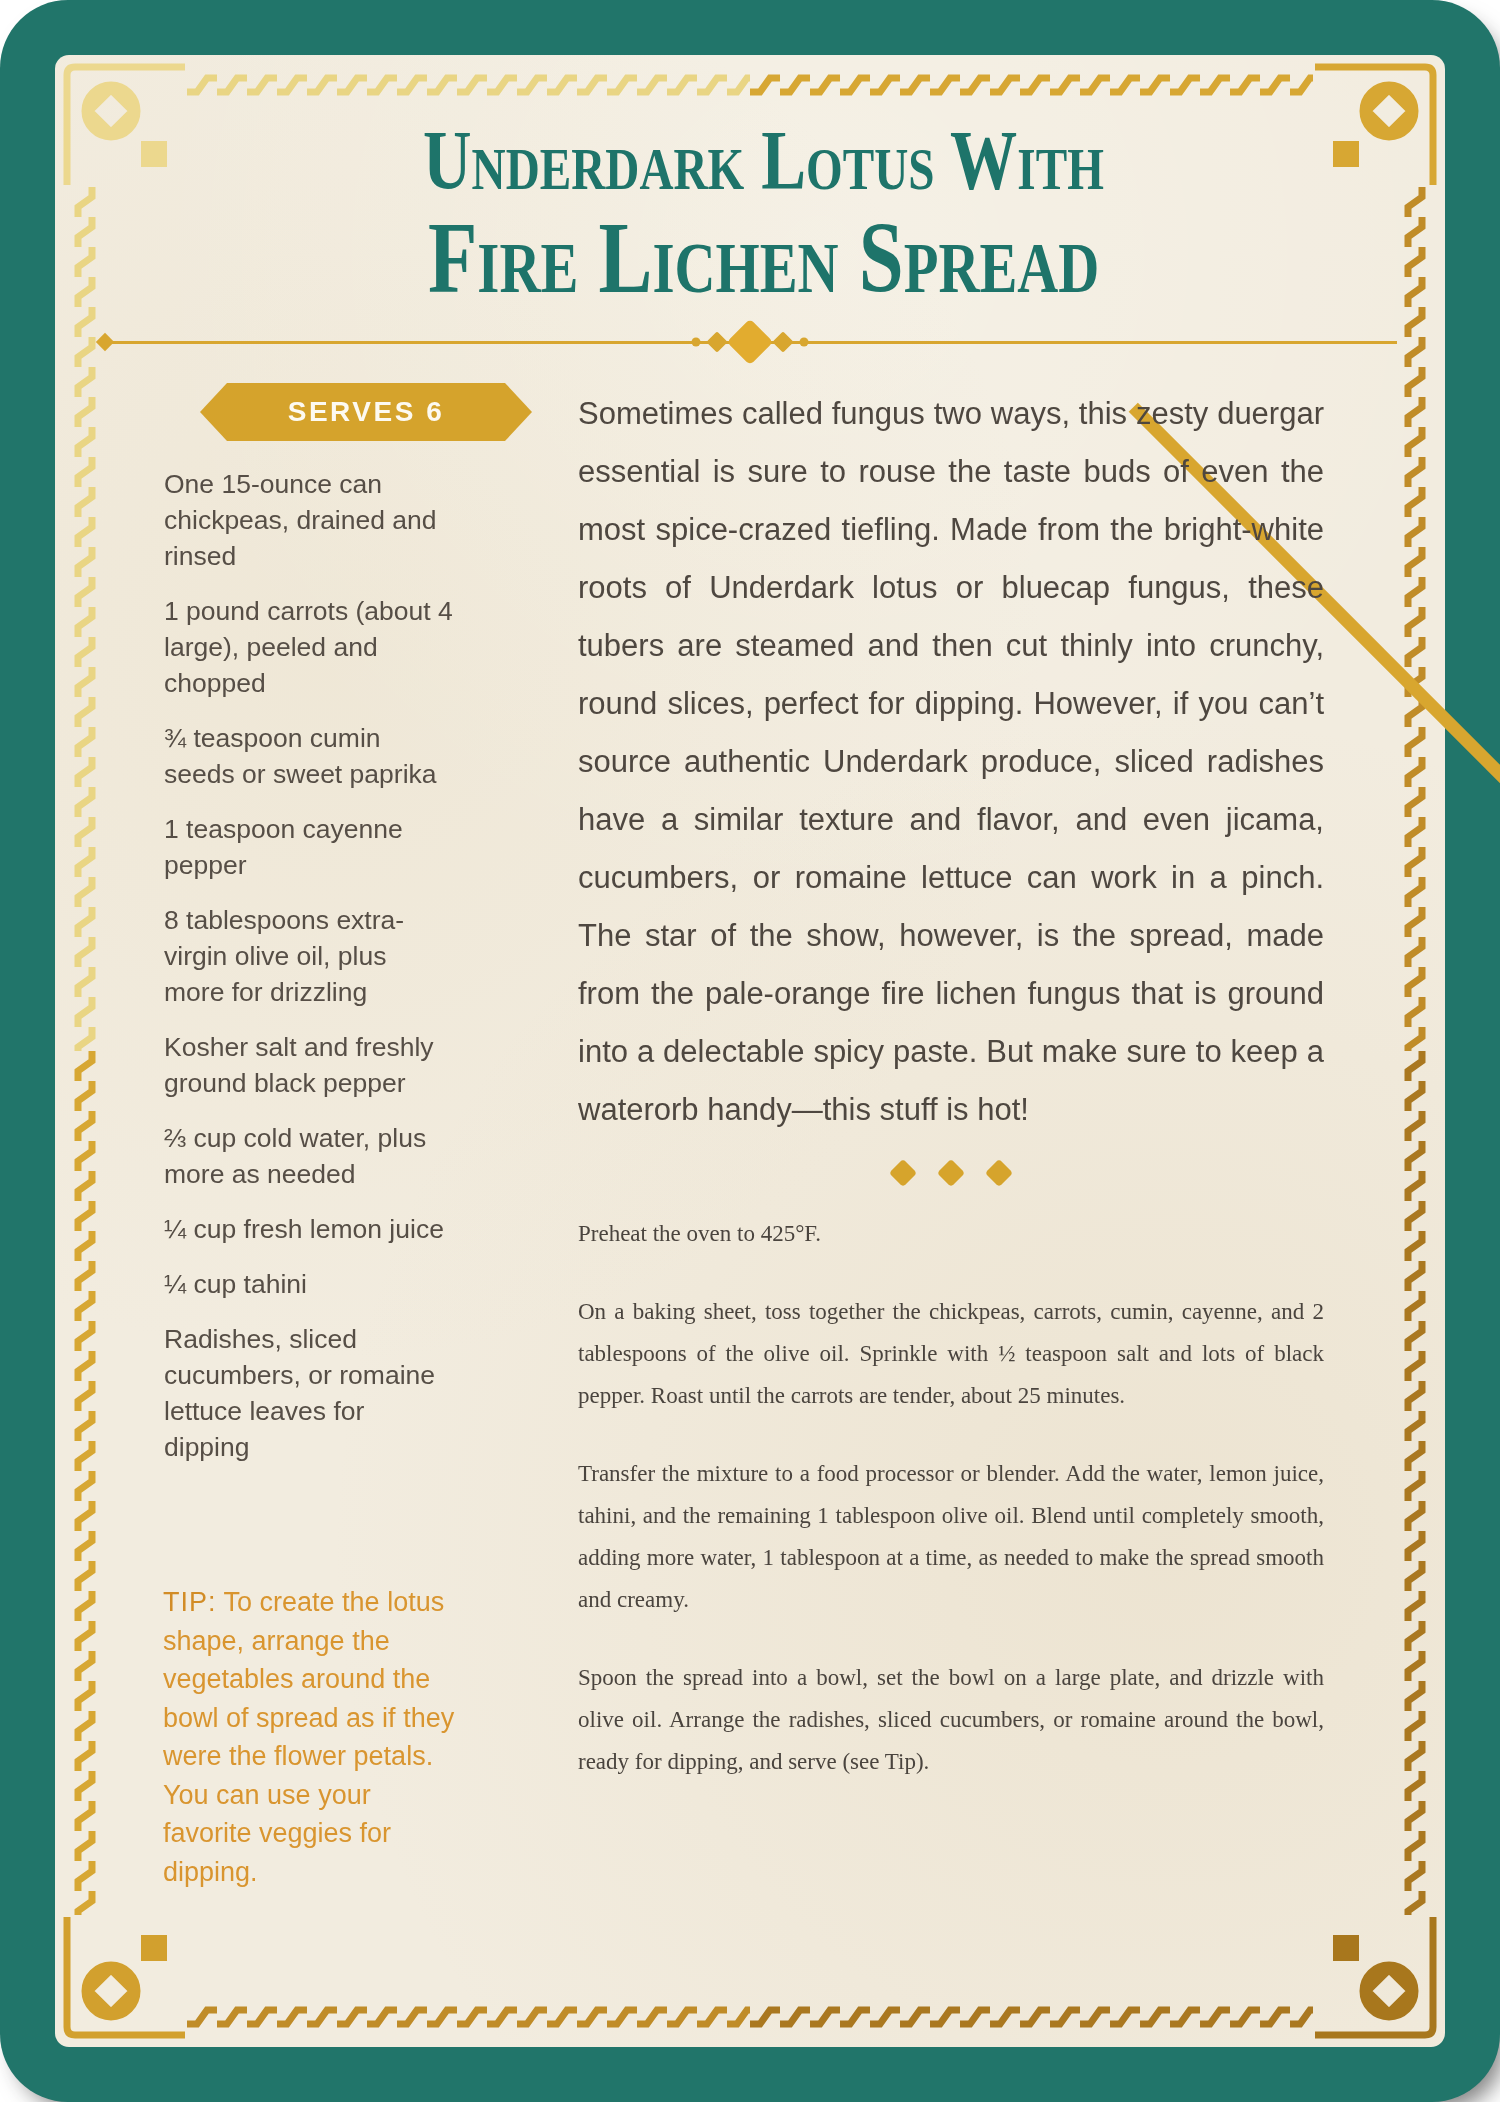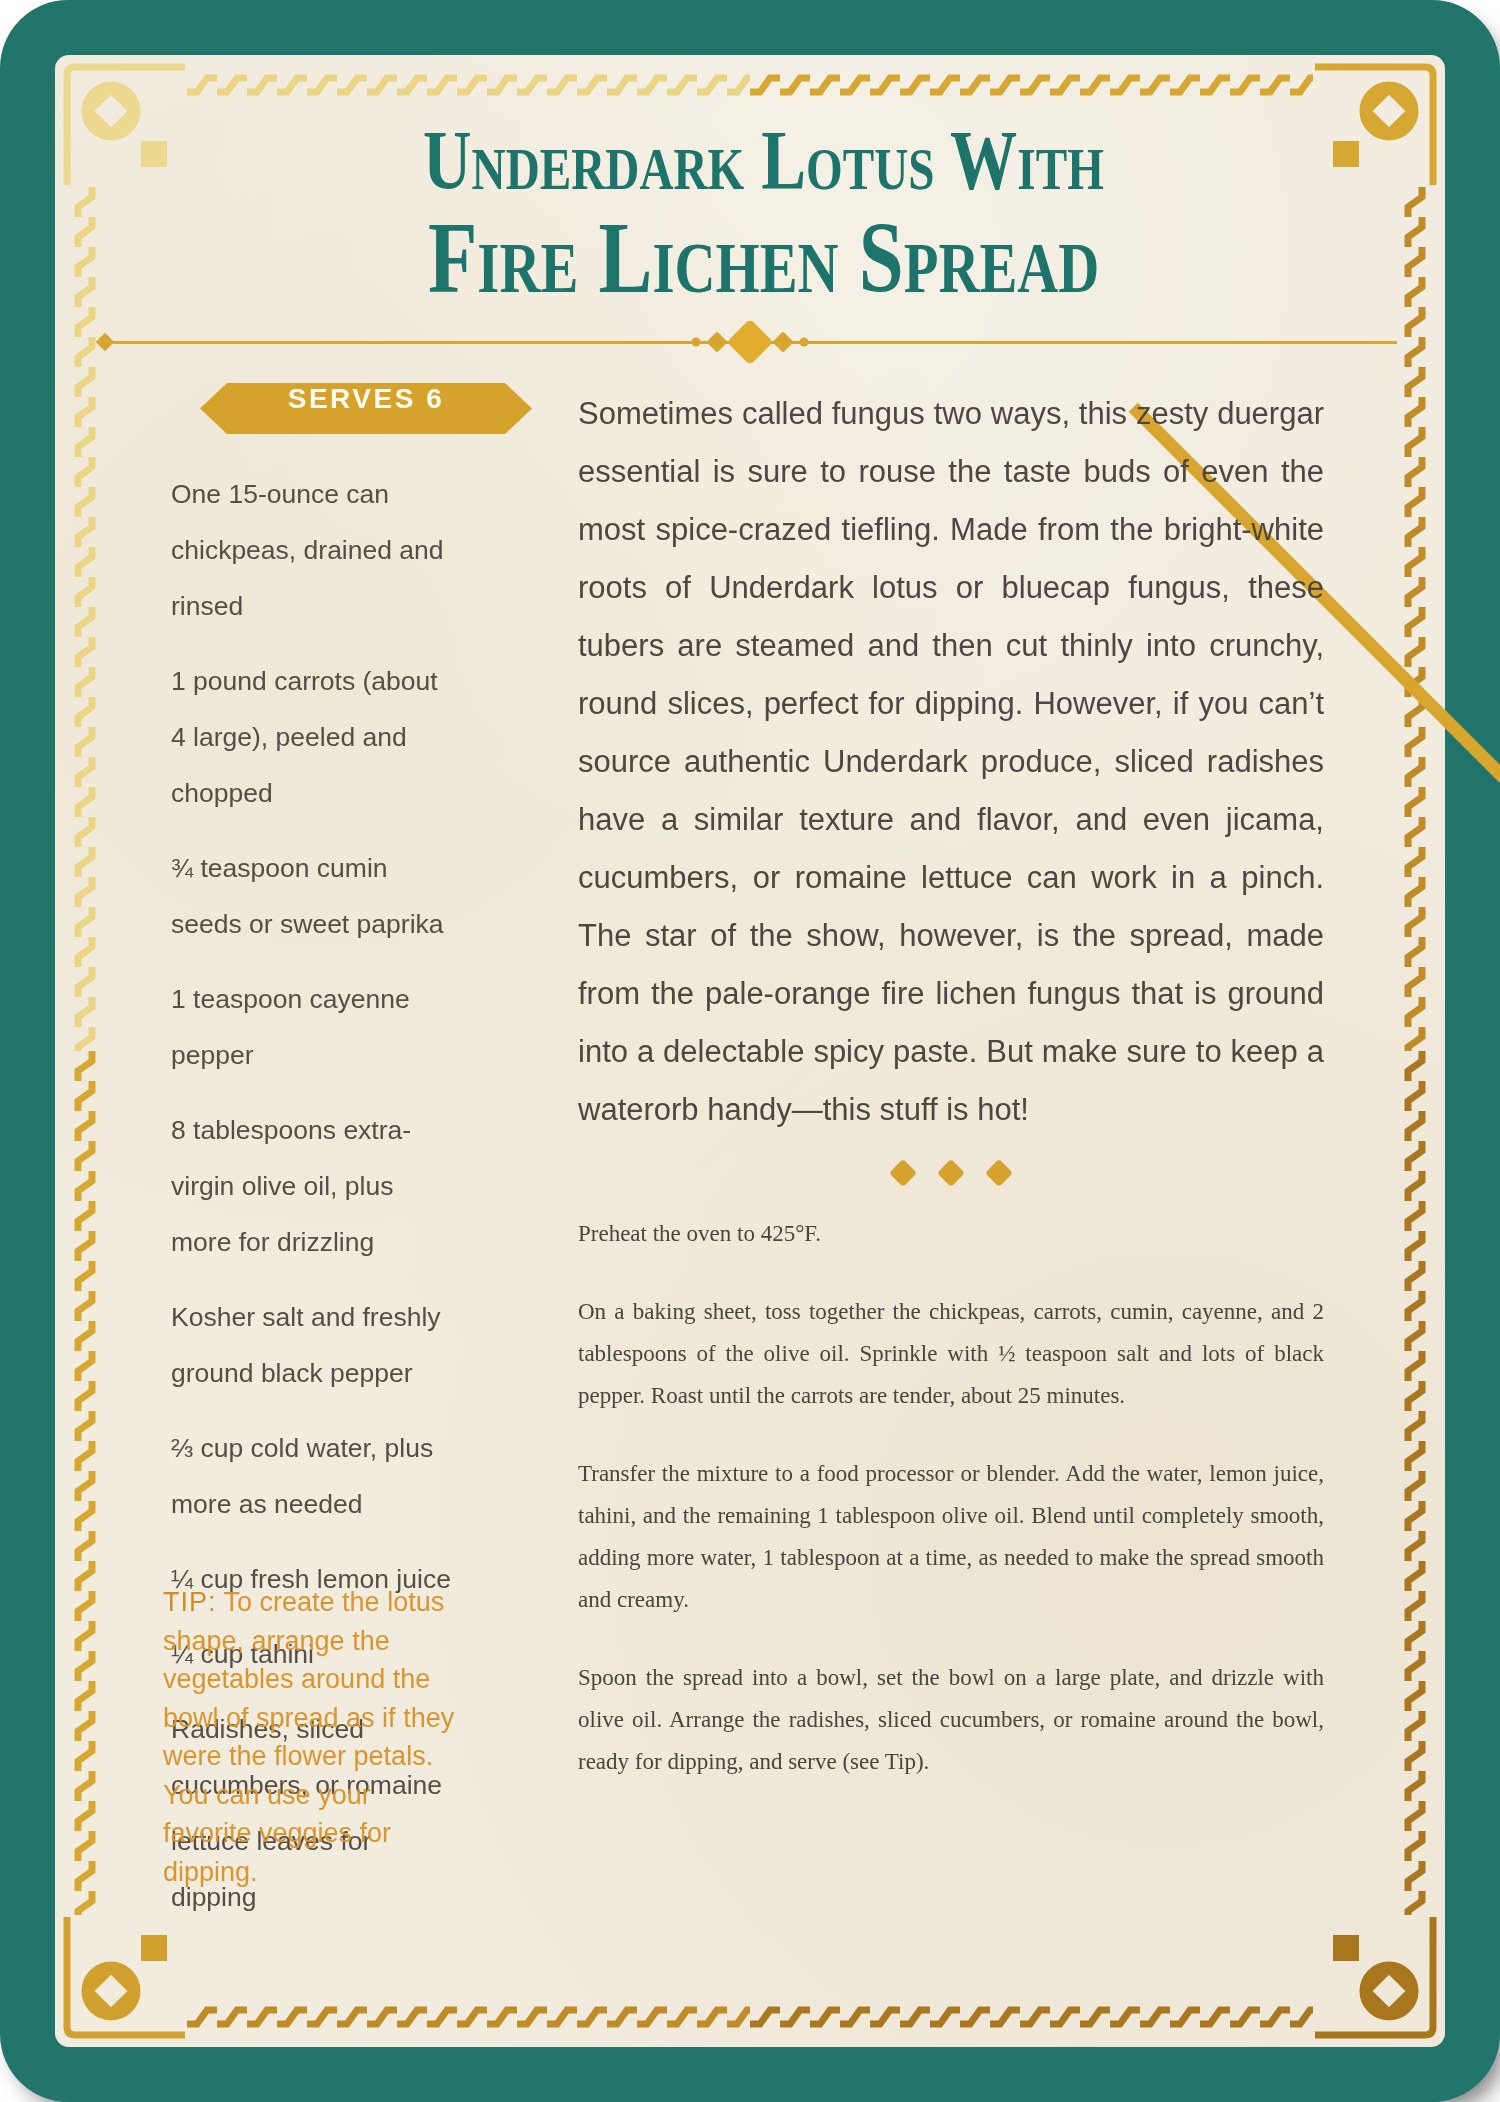--- a/index.html
+++ b/index.html
@@ -43,26 +43,26 @@
   .end-d{position:absolute;top:1px;width:13px;height:13px;background:#d8a62f;
          transform:translate(-50%,-50%) rotate(45deg);}
   .end-d.left{left:2px;} .end-d.right{left:100%;}
   .cluster{position:absolute;left:50%;top:287px;transform:translate(-50%,-50%);
            display:flex;align-items:center;gap:9px;}
   .dot{width:9px;height:9px;border-radius:50%;background:#d8a62f;}
   .d-sm{width:15px;height:15px;background:#d8a62f;transform:rotate(45deg);border-radius:2px;}
   .d-lg{width:33px;height:33px;background:#e2ac2f;transform:rotate(45deg);border-radius:5px;}
 
   
-  .banner{position:absolute;left:145px;top:328px;width:332px;height:51px;background:#d5a32c;
+  .banner{position:absolute;left:145px;top:328px;width:332px;height:58px;background:#d5a32c;
           clip-path:polygon(0 50%,27px 0,calc(100% - 27px) 0,100% 50%,calc(100% - 27px) 100%,27px 100%);
-          display:flex;justify-content:center;}
+          display:flex;align-items:center;justify-content:center;}
   .banner span{color:#fdfaf1;font-weight:bold;font-size:28px;letter-spacing:2.5px;}
   .ingredients{position:absolute;left:108px;top:411px;width:290px;margin:0;padding:0;list-style:none;}
-  .ingredients li{font-size:26.5px;line-height:56px;color:#564e46;margin:0 0 19px 8px;}
+  .ingredients li{font-size:26.5px;line-height:36px;color:#564e46;margin:0 0 19px 1px;}
   .tip{position:absolute;left:108px;top:1528px;width:292px;font-size:27px;line-height:38.5px;
        color:#d9952f;margin:0;}
   .tip .tip-label{font-weight:normal;color:#d28c26;letter-spacing:1px;}
 
   
   .right{position:absolute;left:523px;top:330px;width:746px;}
   .intro{margin:0;font-size:31px;line-height:58px;color:#4e4740;text-align:justify;}
   .tri{display:flex;gap:28px;width:fit-content;margin:24px auto 0 auto;}
   .tri span{width:20px;height:20px;background:#d6a42c;transform:rotate(45deg);border-radius:4px;}
   .steps p{font-family:Liberation Serif, serif;font-size:23px;line-height:42px;

